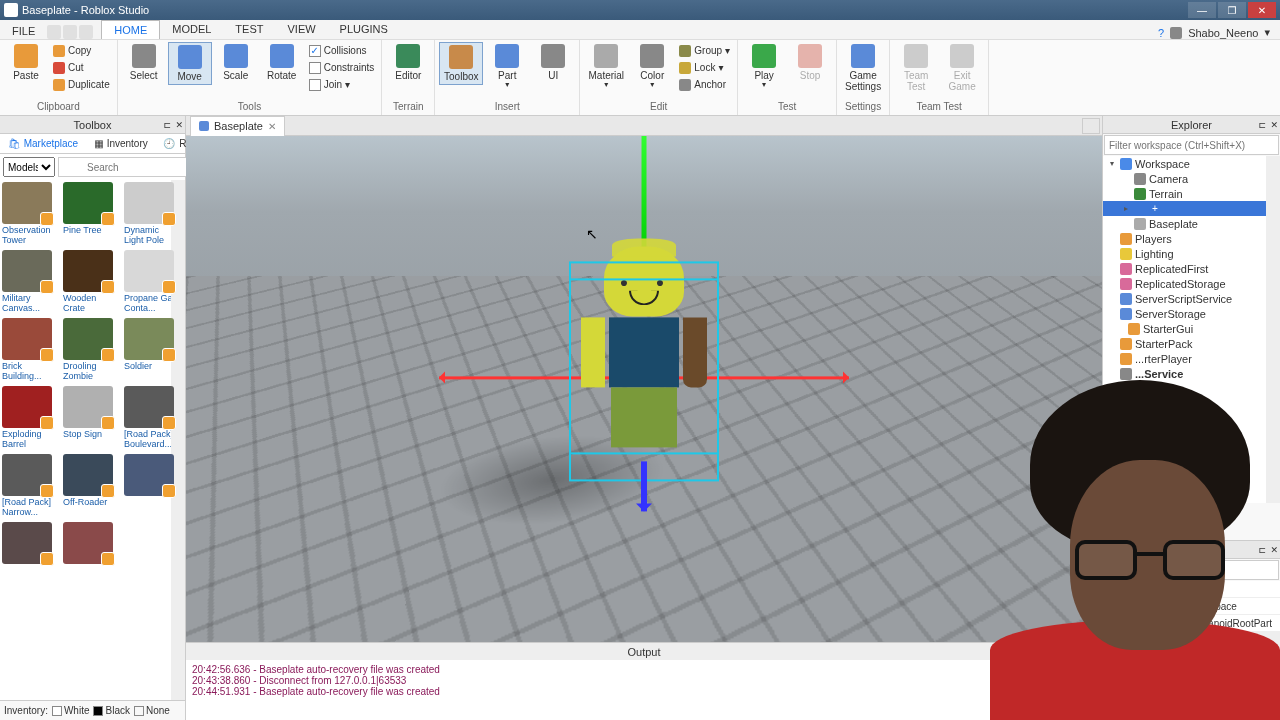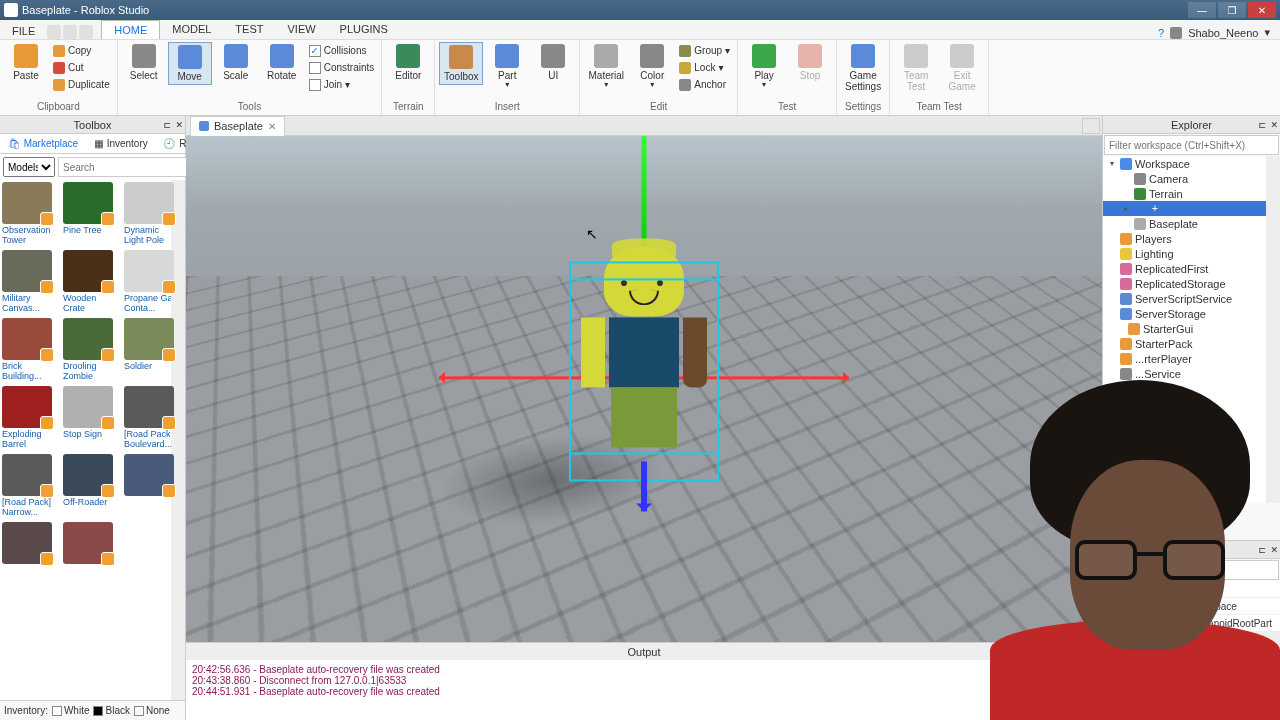--- a/index.html
+++ b/index.html
@@ -42,21 +42,21 @@
 .toolbox { width: 186px; background:#f0f0f0; display:flex; flex-direction:column; border-right:1px solid #ccc; }
 .panel-title { height:18px; background:#e8e8e8; border-bottom:1px solid #ccc; display:flex; align-items:center; justify-content:center; font-size:11px; position:relative; }
 .panel-title .pin { position:absolute; right:14px; font-size:9px; cursor:pointer; }
 .panel-title .x { position:absolute; right:2px; font-size:9px; cursor:pointer; }
 .tbx-tabs { display:flex; height:20px; border-bottom:1px solid #ccc; background:#fff; }
 .tbx-tab { flex:0 0 auto; padding:3px 8px; font-size:10px; cursor:pointer; display:flex; align-items:center; gap:3px; }
 .tbx-tab.active { color:#1a73e8; }
 .tbx-search { display:flex; padding:3px; gap:3px; background:#fff; }
 .tbx-search select { font-size:10px; height:20px; width:52px; }
 .tbx-search .sbox { flex:1; display:flex; border:1px solid #ccc; height:20px; }
-.tbx-search input { border:none; flex:1; font-size:10px; padding:0 4px; outline:none; }
+.tbx-search input { border:none; flex:1; font-size:10px; padding:0 4px; outline:none;margin-left:24px; }
 .tbx-search .sbtn { width:20px; display:flex; align-items:center; justify-content:center; border-left:1px solid #ccc; cursor:pointer; }
 .tbx-grid { flex:1; overflow:hidden; background:#fff; padding:2px; display:grid; grid-template-columns: repeat(3, 1fr); gap:2px; align-content:start; position:relative; }
 .tbx-scroll { position:absolute; right:0; top:0; bottom:0; width:14px; background:#eee; }
 .tbx-item { width:56px; font-size:9px; color:#1a5da8; text-align:left; cursor:pointer; }
 .tbx-item .thumb { width:50px; height:42px; background:#ddd; border-radius:3px; margin-bottom:2px; position:relative; }
 .tbx-item .badge { position:absolute; right:-2px; bottom:-2px; width:14px; height:14px; background:#f0a030; border-radius:3px; border:1px solid #fff; }
 .tbx-item .name { height:22px; overflow:hidden; line-height:1.1; }
 .tbx-footer { height:20px; border-top:1px solid #ccc; display:flex; align-items:center; padding:0 4px; gap:4px; font-size:10px; background:#f8f8f8; }
 .tbx-footer .opt { display:flex; align-items:center; gap:2px; cursor:pointer; }
 .tbx-footer .sw { width:10px; height:10px; border:1px solid #888; }
@@ -567,21 +567,21 @@
           <div class="tnode" style="padding-left: 4px;">
             <span class="arrow"></span>
             <span class="ico" style="background:#e89a3a"></span>
             <span>StarterPack</span>
           </div>
           <div class="tnode" style="padding-left: 4px;">
             <span class="arrow"></span>
             <span class="ico" style="background:#e89a3a"></span>
             <span>...rterPlayer</span>
           </div>
-          <div class="tnode" style="padding-left: 4px;">
+          <div class="tnode" style="padding-left: 4px; font-weight: bold;">
             <span class="arrow"></span>
             <span class="ico" style="background:#888"></span>
             <span>...Service</span>
           </div>
         </div>
     </div>
     <div class="properties">
       <div class="panel-title" style="justify-content:flex-start;padding-left:4px">
         <span>... </span>
           <span>Model ""</span>

